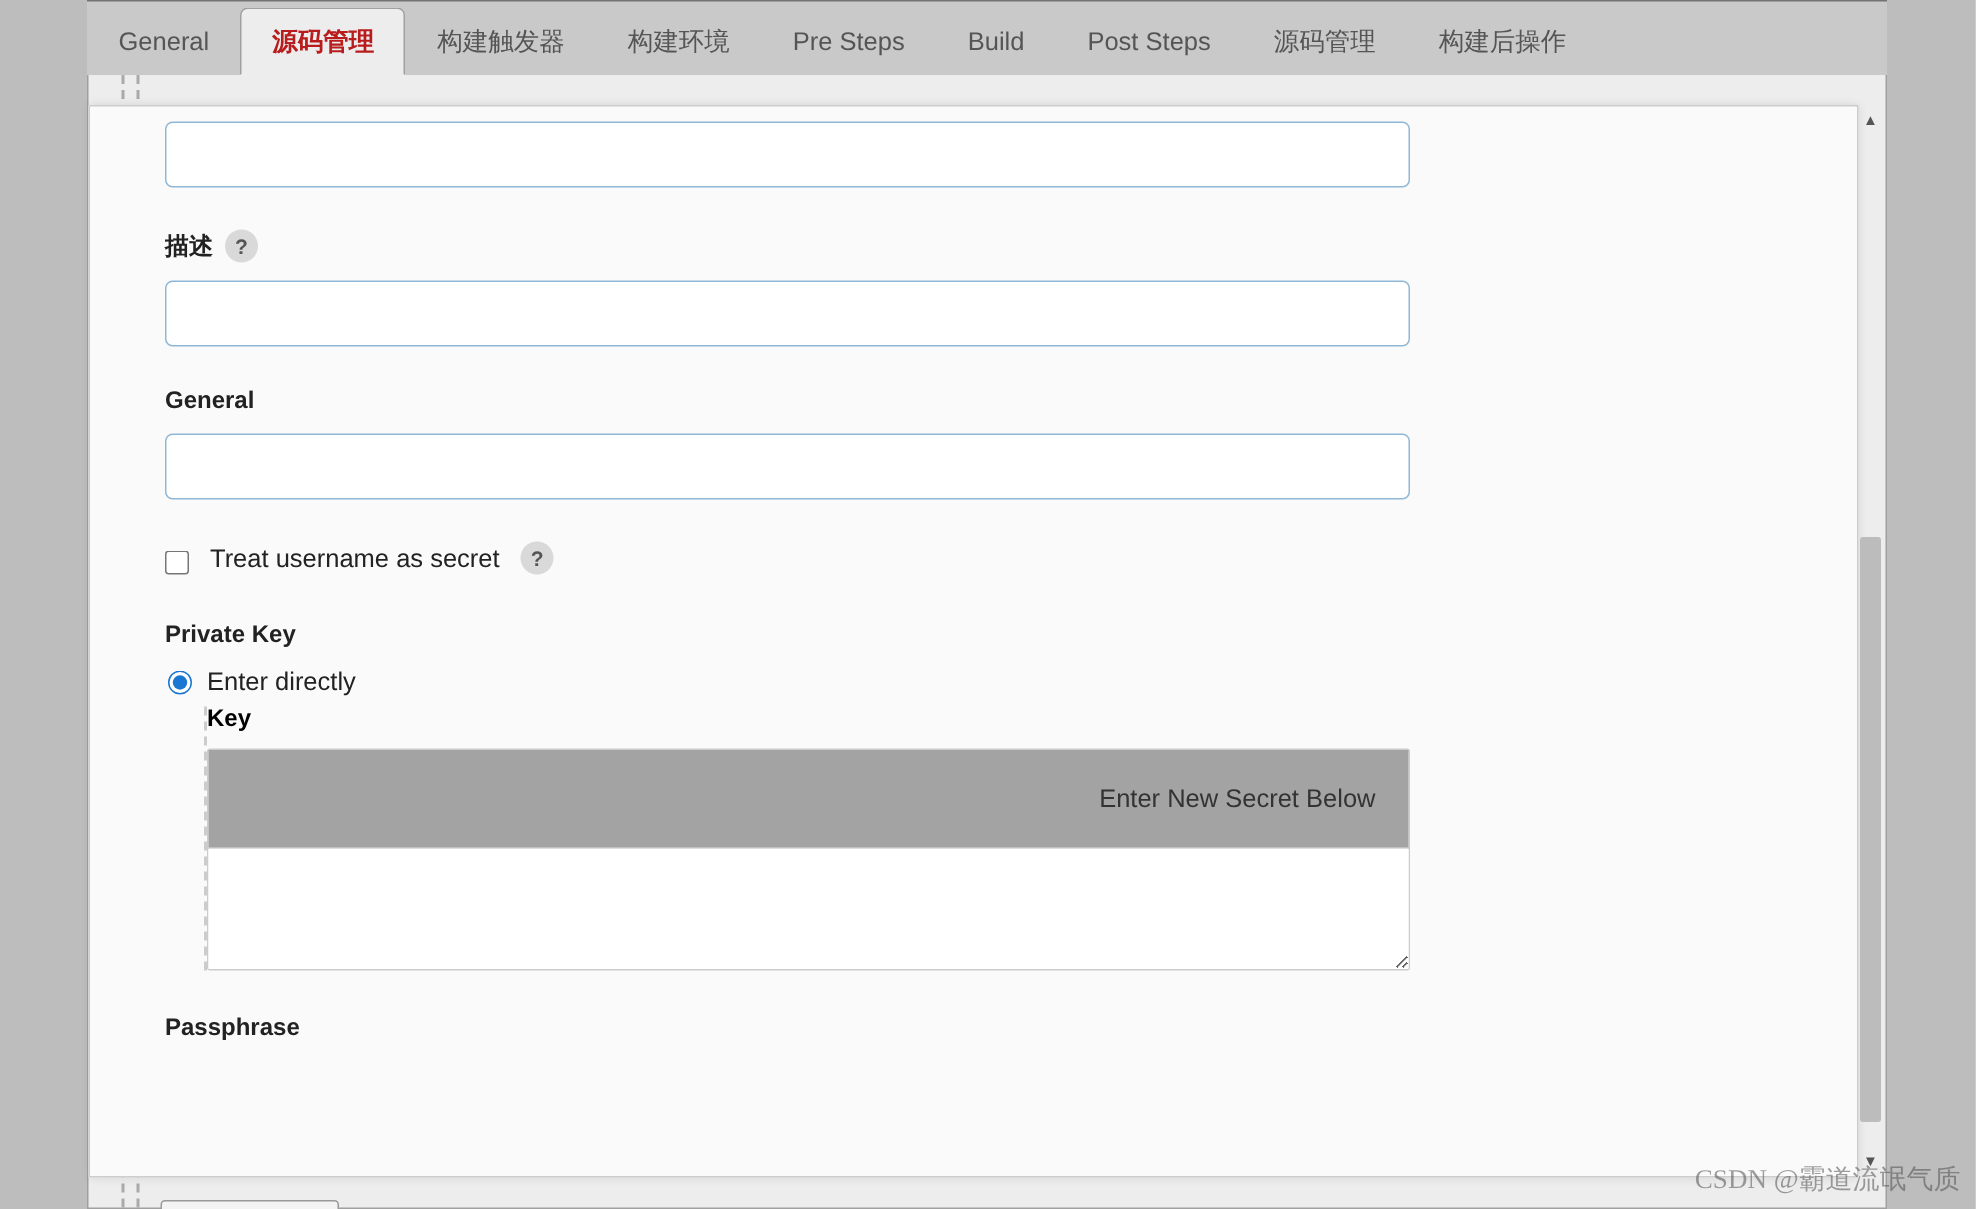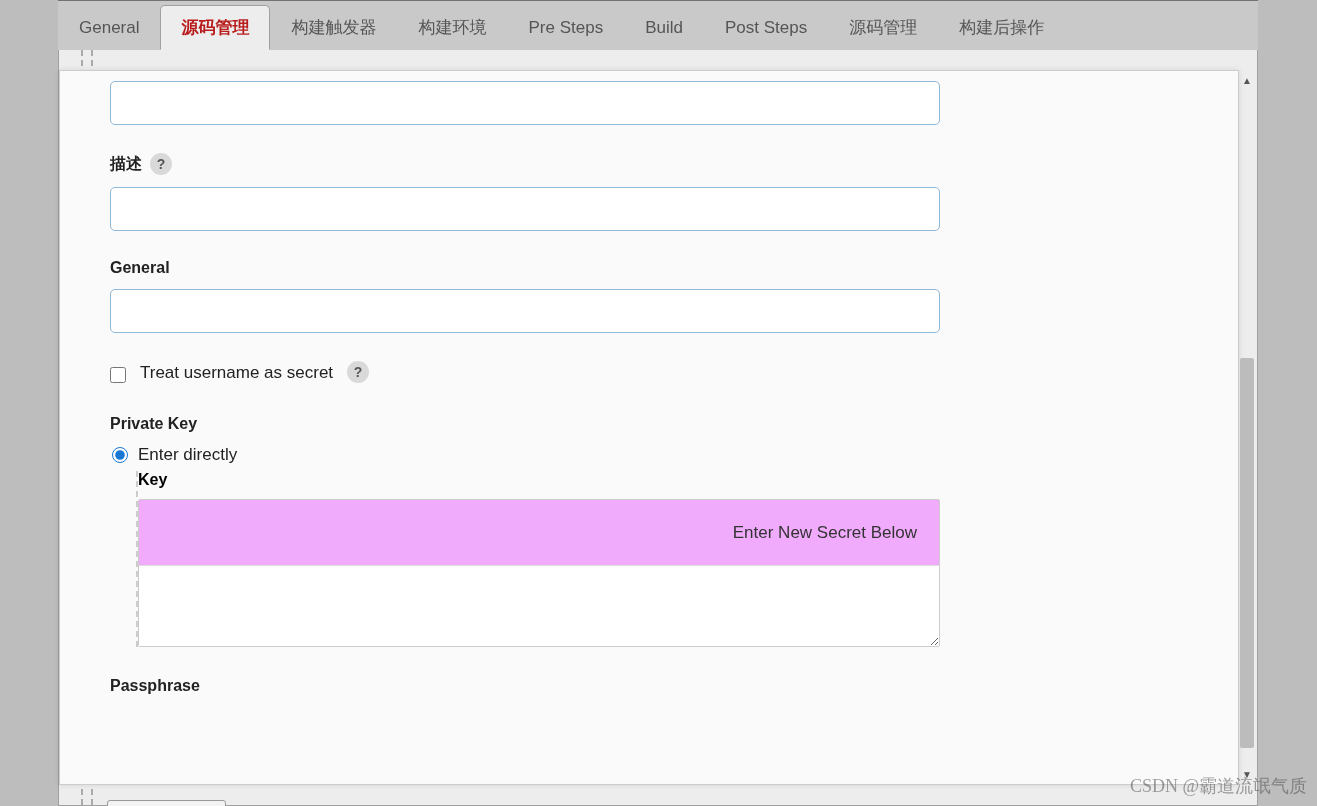--- a/index.html
+++ b/index.html
@@ -128,21 +128,21 @@
   }
   .secret-box {
     margin-top: 10px;
     border: 1px solid #ccc;
     border-radius: 2px;
     background: #fff;
     width: 100%;
   }
   .secret-head {
     height: 66px;
-    background: #f0abfc;
+    background: #a3a3a3;
     border-bottom: 1px solid #ddd;
     display: flex; align-items: center; justify-content: flex-end;
     padding: 0 22px;
     font-size: 17px;
     color: #333;
   }
   .secret-body {
     width: 100%;
     height: 80px;
     border: none;

